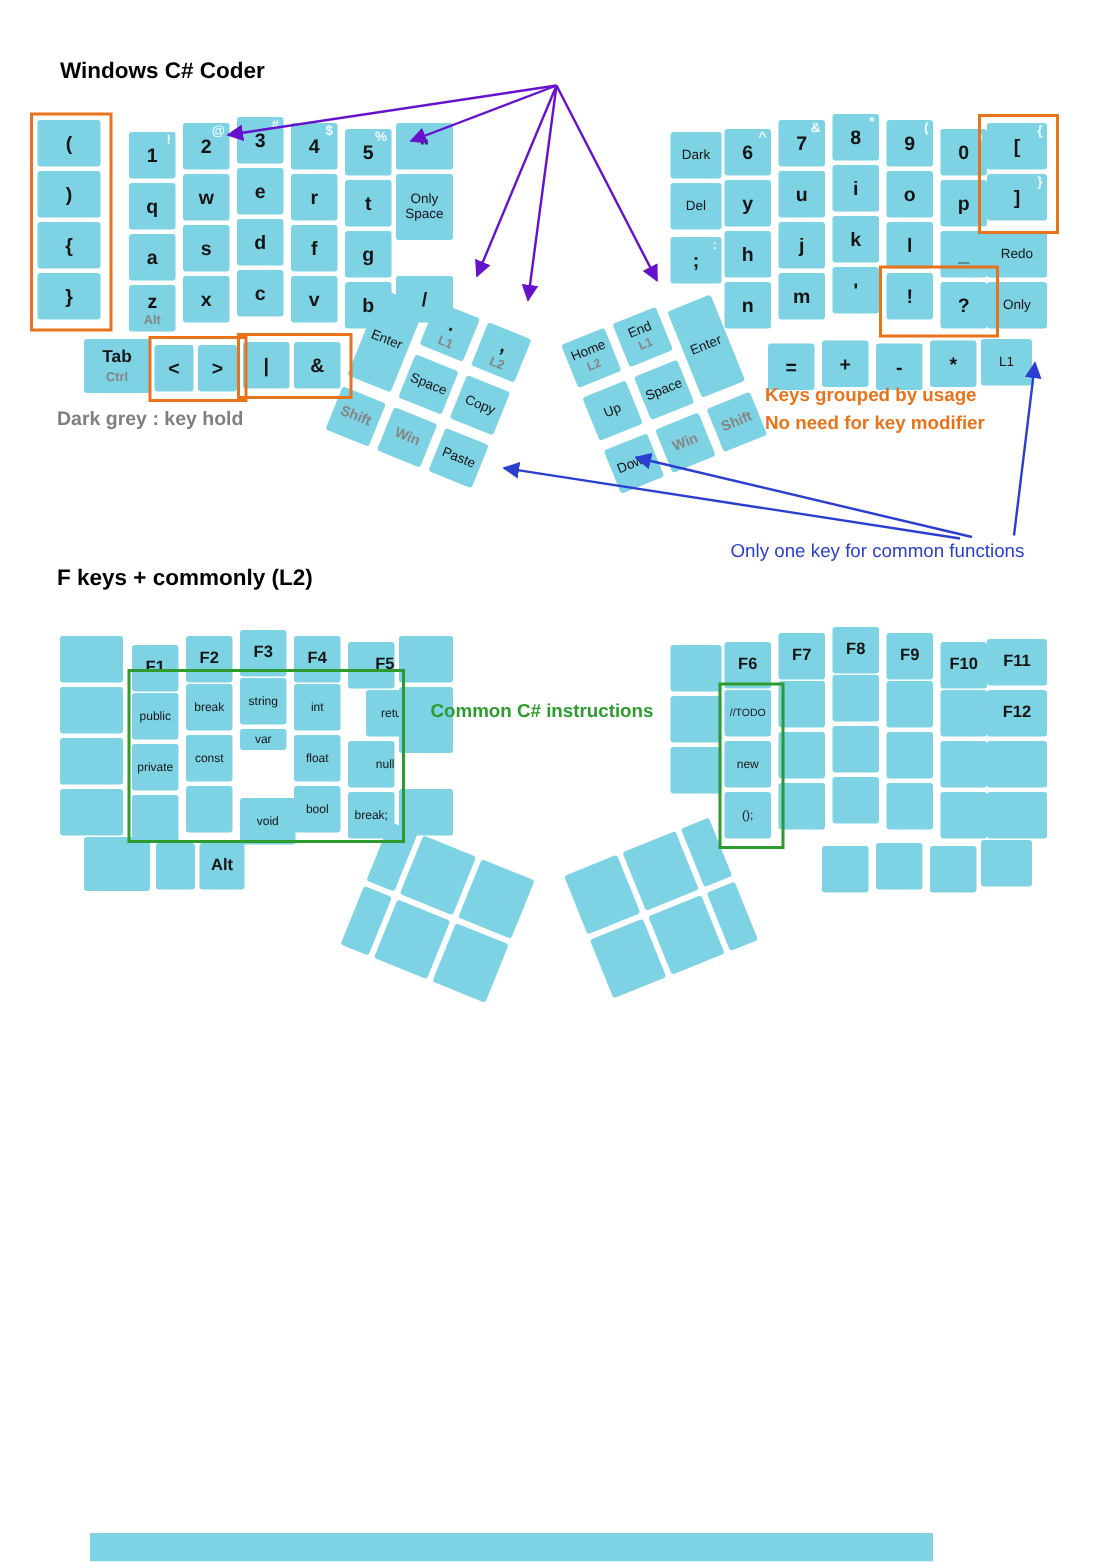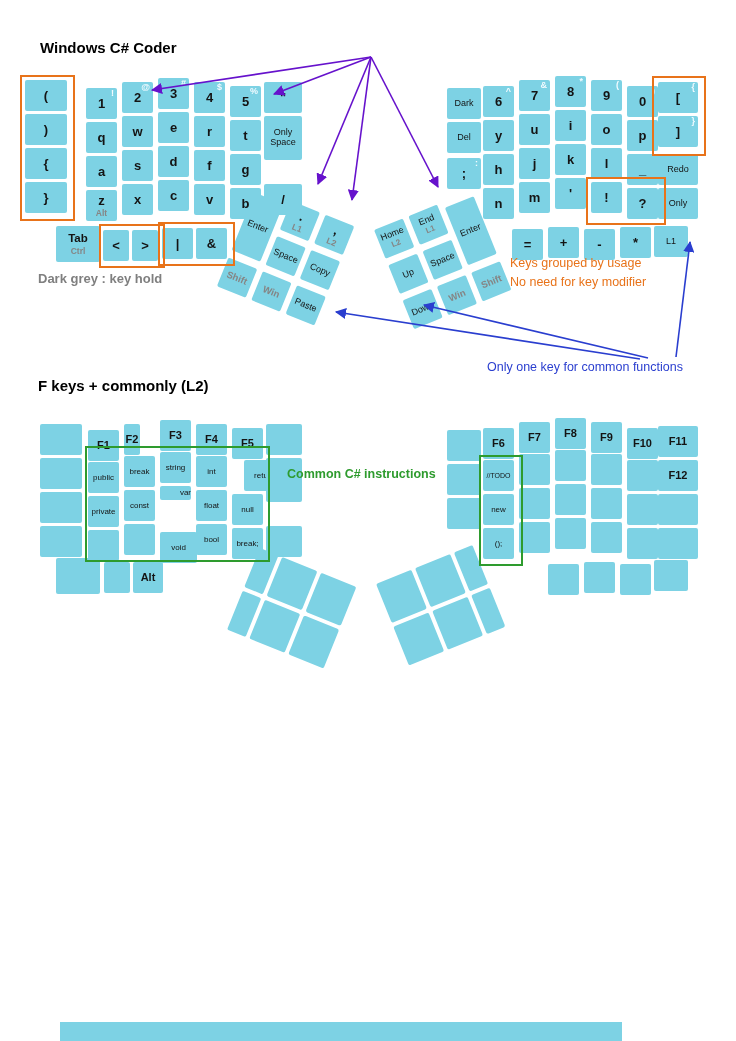--- a/index.html
+++ b/index.html
@@ -31,21 +31,21 @@
   .key.tab .main{font-size:11.5px;font-weight:bold;}
 
   
   .title{position:absolute;font-size:15px;font-weight:bold;color:#000;z-index:3;}
   #title1{left:40px;top:39px;}
   #title2{left:38px;top:377px;}
   .ann{position:absolute;z-index:3;}
   #ann-easy{left:248px;top:33px;width:272px;text-align:center;font-size:13px;
             font-weight:bold;color:var(--purple,#6612cc);}
   #ann-hold{left:38px;top:271px;font-size:13px;font-weight:bold;color:#7f7f7f;}
-  #ann-grouped{left:510px;top:254px;font-size:12.5px;font-weight:400;
+  #ann-grouped{left:510px;top:254px;font-size:12.5px;font-weight:700;
                color:var(--orange,#e8731a);line-height:1.55;}
   #ann-onekey{left:487px;top:360px;font-size:12.5px;color:var(--blue,#2a3ecf);}
   #ann-cs{left:287px;top:467px;font-size:12.5px;font-weight:600;color:var(--green,#2e9b2e);}
 
   
   .obox{position:absolute;border:2px solid var(--orange,#e8731a);z-index:2;}
   .gbox{position:absolute;border:2px solid var(--green,#2e9b2e);z-index:2;}
   #box-parens{left:20px;top:75px;width:51px;height:142px;}
   #box-ltgt{left:99px;top:224px;width:62px;height:40px;}
   #box-pipeamp{left:158px;top:222px;width:73px;height:40px;}
@@ -347,30 +347,30 @@
     </div>
 
   <div class="keygroup" id="l2-left-main">
       <div class="key" style="left: 40px; top: 424px; width: 42px; height: 31px;"></div>
       <div class="key" style="left: 40px; top: 458px; width: 42px; height: 31px;"></div>
       <div class="key" style="left: 40px; top: 492px; width: 42px; height: 31px;"></div>
       <div class="key" style="left: 40px; top: 526px; width: 42px; height: 31px;"></div>
       <div class="key fkey" style="left: 88px; top: 430px; width: 31px; height: 31px;">
         <span class="main">F1</span>
       </div>
-      <div class="key fkey" style="left: 124px; top: 424px; width: 16px; height: 31px;">
+      <div class="key fkey" style="left: 124px; top: 424px; width: 31px; height: 31px;">
         <span class="main">F2</span>
       </div>
       <div class="key fkey" style="left: 160px; top: 420px; width: 31px; height: 31px;">
         <span class="main">F3</span>
       </div>
       <div class="key fkey" style="left: 196px; top: 424px; width: 31px; height: 31px;">
         <span class="main">F4</span>
       </div>
-      <div class="key fkey" style="left: 232px; top: 428px; width: 31px; height: 31px;">
+      <div class="key fkey" style="left: 232px; top: 428px; width: 31px; height: 31px; align-items: flex-end;">
         <span class="main">F5</span>
       </div>
       <div class="key" style="left: 266px; top: 424px; width: 36px; height: 31px;"></div>
       <div class="key kw" style="left: 88px; top: 462px; width: 31px; height: 31px;">
         <span class="main">public</span>
       </div>
       <div class="key kw" style="left: 124px; top: 456px; width: 31px; height: 31px;">
         <span class="main">break</span>
       </div>
       <div class="key kw" style="left: 160px; top: 452px; width: 31px; height: 31px;">
@@ -382,27 +382,27 @@
       <div class="key kw" style="left: 244px; top: 460px; width: 41px; height: 31px;">
         <span class="main">return</span>
       </div>
       <div class="key" style="left: 266px; top: 458px; width: 36px; height: 44px;"></div>
       <div class="key kw" style="left: 88px; top: 496px; width: 31px; height: 31px;">
         <span class="main">private</span>
       </div>
       <div class="key kw" style="left: 124px; top: 490px; width: 31px; height: 31px;">
         <span class="main">const</span>
       </div>
-      <div class="key kw" style="left: 160px; top: 486px; width: 31px; height: 14px; align-items: flex-end;">
+      <div class="key kw" style="left: 160px; top: 486px; width: 31px; height: 14px;">
         <span class="main">var</span>
       </div>
       <div class="key kw" style="left: 196px; top: 490px; width: 31px; height: 31px;">
         <span class="main">float</span>
       </div>
-      <div class="key kw" style="left: 232px; top: 494px; width: 31px; height: 31px;">
+      <div class="key kw" style="left: 232px; top: 494px; width: 31px; height: 31px; align-items: flex-end;">
         <span class="main">null</span>
       </div>
       <div class="key" style="left: 88px; top: 530px; width: 31px; height: 31px;"></div>
       <div class="key" style="left: 124px; top: 524px; width: 31px; height: 31px;"></div>
       <div class="key kw" style="left: 160px; top: 532px; width: 37px; height: 31px;">
         <span class="main">void</span>
       </div>
       <div class="key kw" style="left: 196px; top: 524px; width: 31px; height: 31px;">
         <span class="main">bool</span>
       </div>

